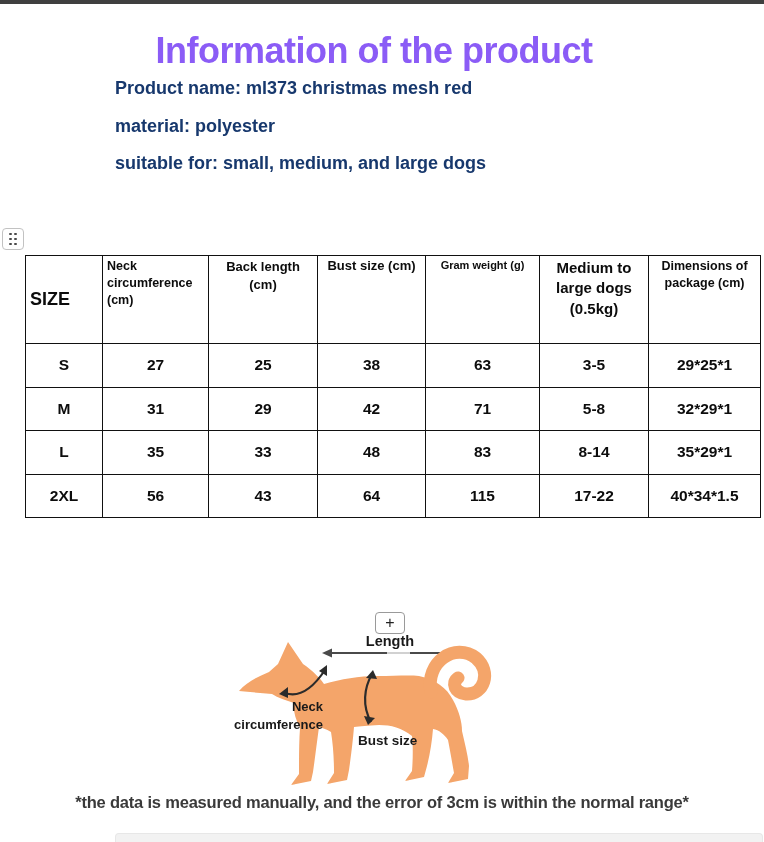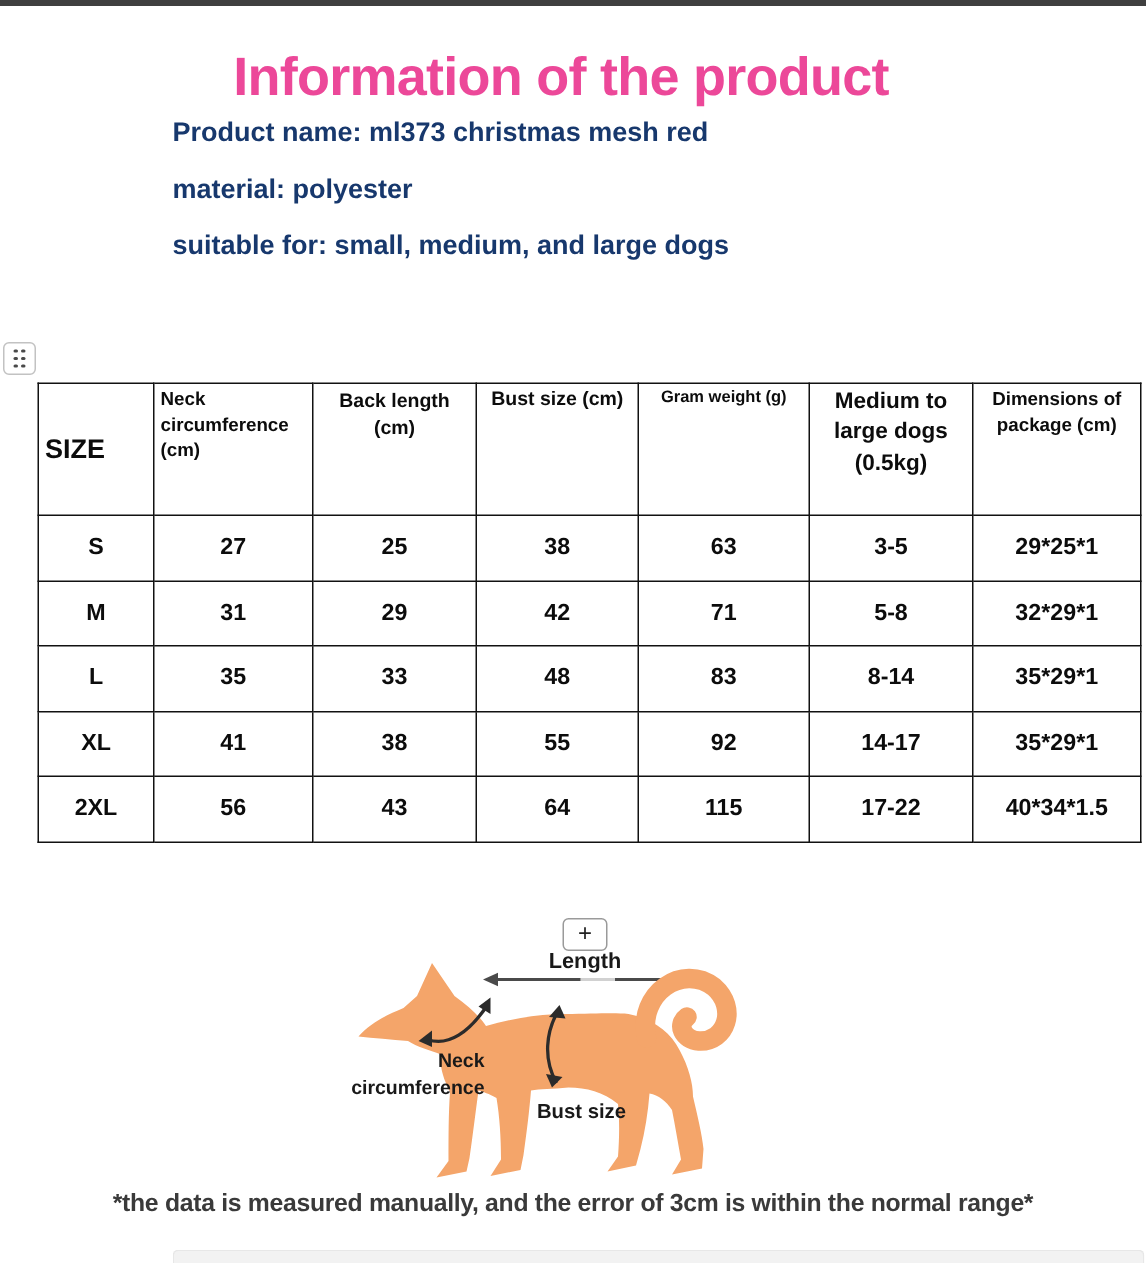--- a/index.html
+++ b/index.html
@@ -9,21 +9,21 @@
     font-family:"Liberation Sans", sans-serif;
     color:#111;
   }
   .top-bar{
     position:absolute;left:0;top:0;width:764px;height:4px;
     background:var(--top-bar,#3f3f3f);
   }
   .page-title{
     position:absolute;left:0;top:6px;width:748px;
     text-align:center;font-size:36px;font-weight:bold;
-    letter-spacing:-0.5px;color:#ec4899;
+    letter-spacing:-0.5px;color:#8b5cf6;
   }
   .product-details{
     position:absolute;left:115px;top:70px;width:620px;
     font-size:18px;font-weight:bold;line-height:37.5px;
     color:var(--detail-text,#17386d);
   }
   .drag-handle{
     position:absolute;left:2px;top:228px;width:22px;height:22px;
     background:#fff;border:1px solid #c2c2c2;border-radius:4px;
     display:flex;align-items:center;justify-content:center;
@@ -144,29 +144,20 @@
       <td>5-8</td>
       <td>32*29*1</td>
     </tr>
     <tr>
       <td>L</td>
       <td>35</td>
       <td>33</td>
       <td>48</td>
       <td>83</td>
       <td>8-14</td>
-      <td>35*29*1</td>
-    </tr>
-    <tr>
-      <td>XL</td>
-      <td>41</td>
-      <td>38</td>
-      <td>55</td>
-      <td>92</td>
-      <td>14-17</td>
       <td>35*29*1</td>
     </tr>
     <tr>
       <td>2XL</td>
       <td>56</td>
       <td>43</td>
       <td>64</td>
       <td>115</td>
       <td>17-22</td>
       <td>40*34*1.5</td>

